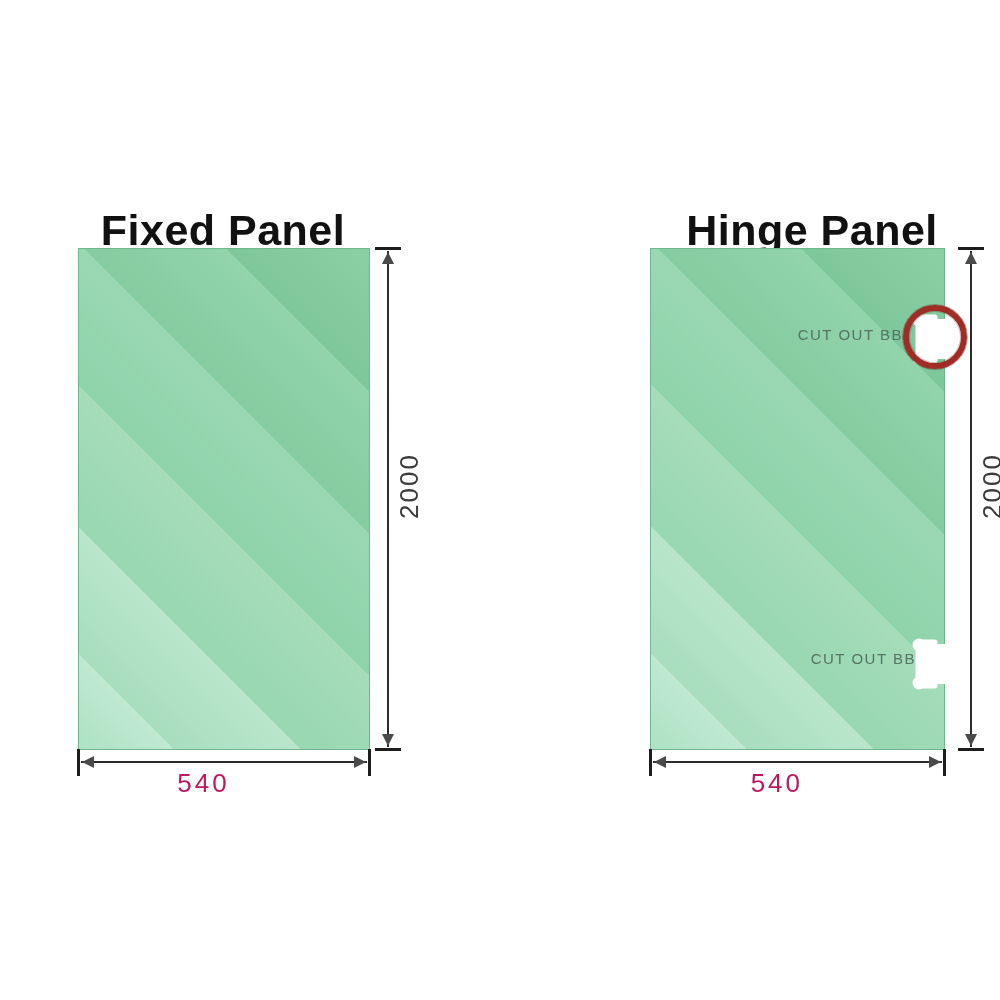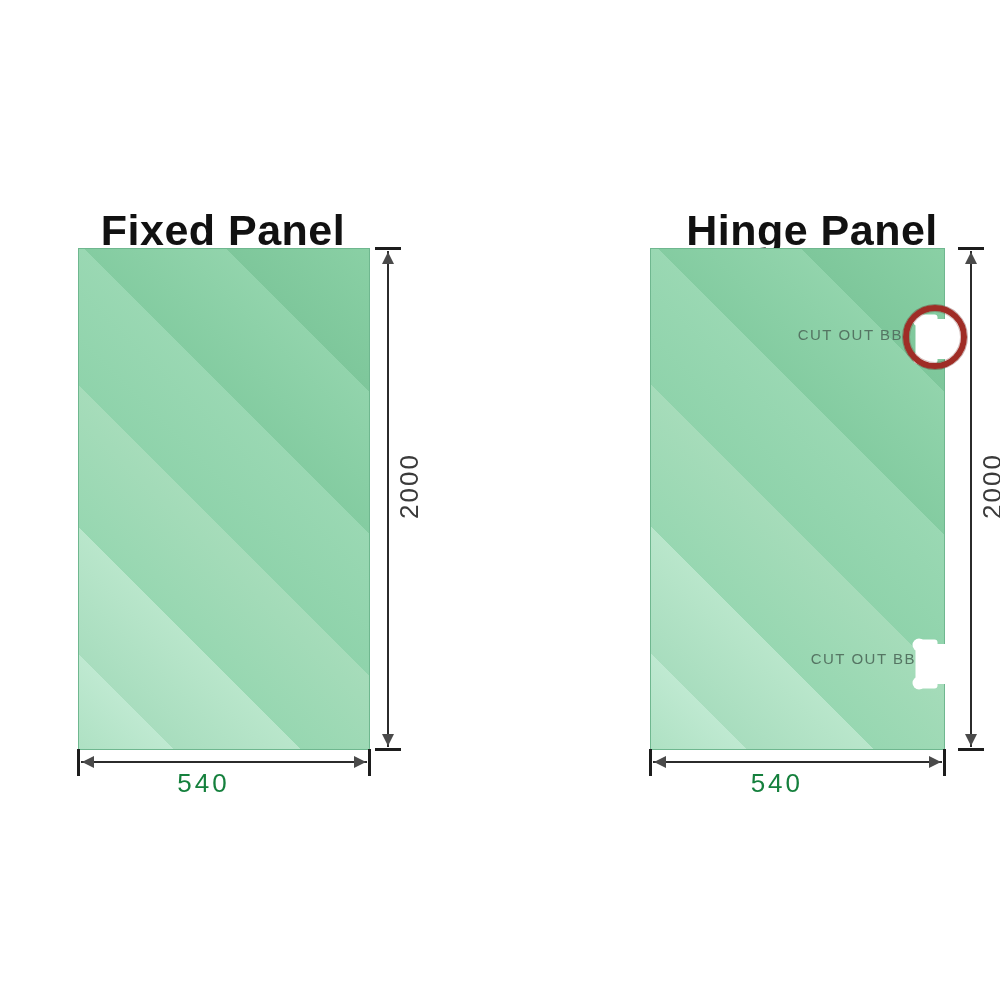--- a/index.html
+++ b/index.html
@@ -64,21 +64,21 @@
     position: absolute; top: 0; width: 3px; height: 27px; background: #1d1d1d;
   }
   .htick.l { left: -1px; }
   .htick.r { right: -1px; }
   .hline {
     position: absolute; top: 12px; left: 3px; right: 3px; height: 2px; background: #2b2b2b;
   }
   .hlabel {
     position: absolute; top: 19px; left: 43%;
     transform: translateX(-50%);
-    font-size: 26px; color: #15803d; letter-spacing: 3px; white-space: nowrap;
+    font-size: 26px; color: #be185d; letter-spacing: 3px; white-space: nowrap;
   }
   
   .arr { position: absolute; width: 0; height: 0; }
   .arr.up {
     left: 7px; top: 4px;
     border-left: 6px solid transparent; border-right: 6px solid transparent;
     border-bottom: 12px solid #4a4a4a;
   }
   .arr.down {
     left: 7px; bottom: 4px;

